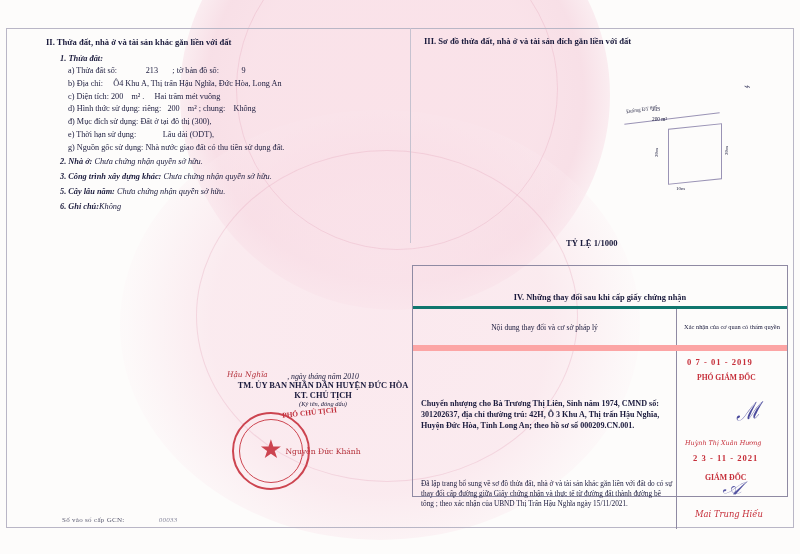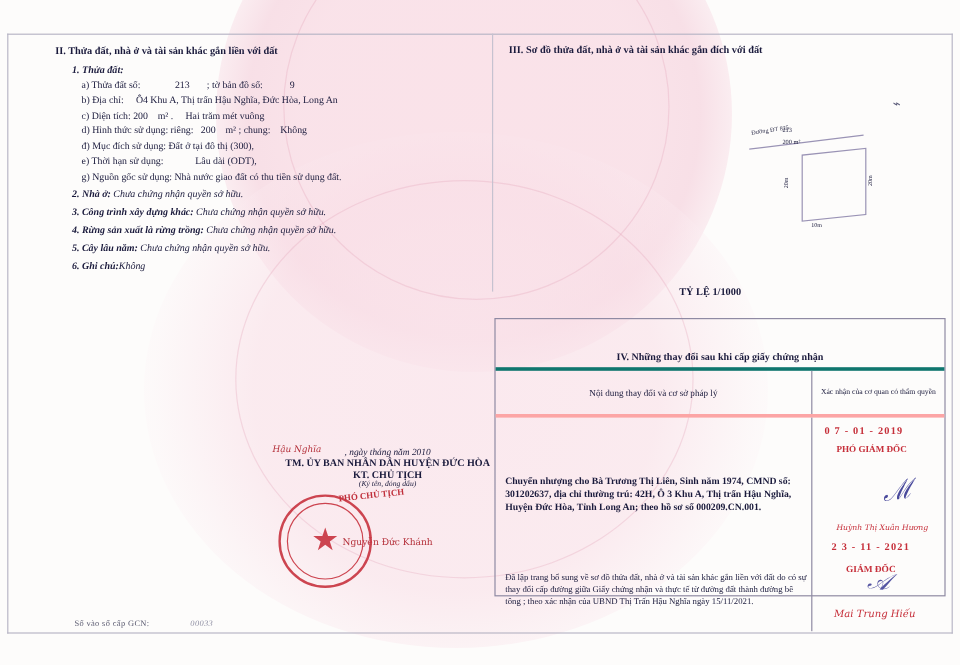--- a/index.html
+++ b/index.html
@@ -229,21 +229,21 @@
     display: flex;
     align-items: center;
     justify-content: center;
     font-weight: bold;
     font-size: 8.4px;
     margin-top: 23px;
   }
   .tiv-subhead {
     display: flex;
     height: 36px;
-    border-bottom: 3px solid #fca5a5;
+    border-bottom: 6px solid #fca5a5;
   }
   .tiv-sub-left {
     flex: 0 0 264px;
     border-right: 1px solid #8f8aa3;
     display: flex;
     align-items: center;
     justify-content: center;
     font-size: 7.6px;
     text-align: center;
     padding: 0 4px;
@@ -304,21 +304,21 @@
   .role-1 {
     position: absolute;
     left: 20px;
     top: 22px;
     font-size: 7.6px;
     font-weight: bold;
     color: #c62f3a;
   }
   .name-1 {
     position: absolute;
-    left: 20px;
+    left: 8px;
     top: 88px;
     font-size: 6.4px;
     font-style: italic;
     color: #c62f3a;
     font-family: "DejaVu Serif", serif;
   }
   .date-stamp2 {
     position: absolute;
     left: 16px;
     top: 102px;
@@ -490,37 +490,32 @@
       <i><b><span>2.</span>
       <span>Nhà ở:</span></b>
       <span>Chưa chứng nhận quyền sở hữu.</span></i>
     </div>
     <div class="num-line">
       <i><b><span>3.</span>
       <span>Công trình xây dựng khác:</span></b>
       <span>Chưa chứng nhận quyền sở hữu.</span></i>
     </div>
     <div class="num-line">
-      <i><b><span>4.</span>
-      <span>Rừng sản xuất là rừng trồng:</span></b>
-      <span>Chưa chứng nhận quyền sở hữu.</span></i>
-    </div>
-    <div class="num-line">
       <i><b><span>5.</span>
       <span>Cây lâu năm:</span></b>
       <span>Chưa chứng nhận quyền sở hữu.</span></i>
     </div>
     <div class="num-line">
       <i><b><span>6.</span>
       <span>Ghi chú:</span></b><span>Không</span></i>
     </div>
   </div>
 
   <div class="right-col">
-    <div class="right-head">III. Sơ đồ thửa đất, nhà ở và tài sản khác gắn đích với đất</div>
+    <div class="right-head">III. Sơ đồ thửa đất, nhà ở và tài sản đích gắn liền với đất</div>
   </div>
 
   <div class="sketch">
     <div class="north">⌁</div>
     <div class="road-line"></div>
     <div class="road-label">Đường ĐT 825</div>
     <div class="parcel">
       <div class="parcel-inner"></div>
     </div>
     <div class="parcel-label-a">213</div>

